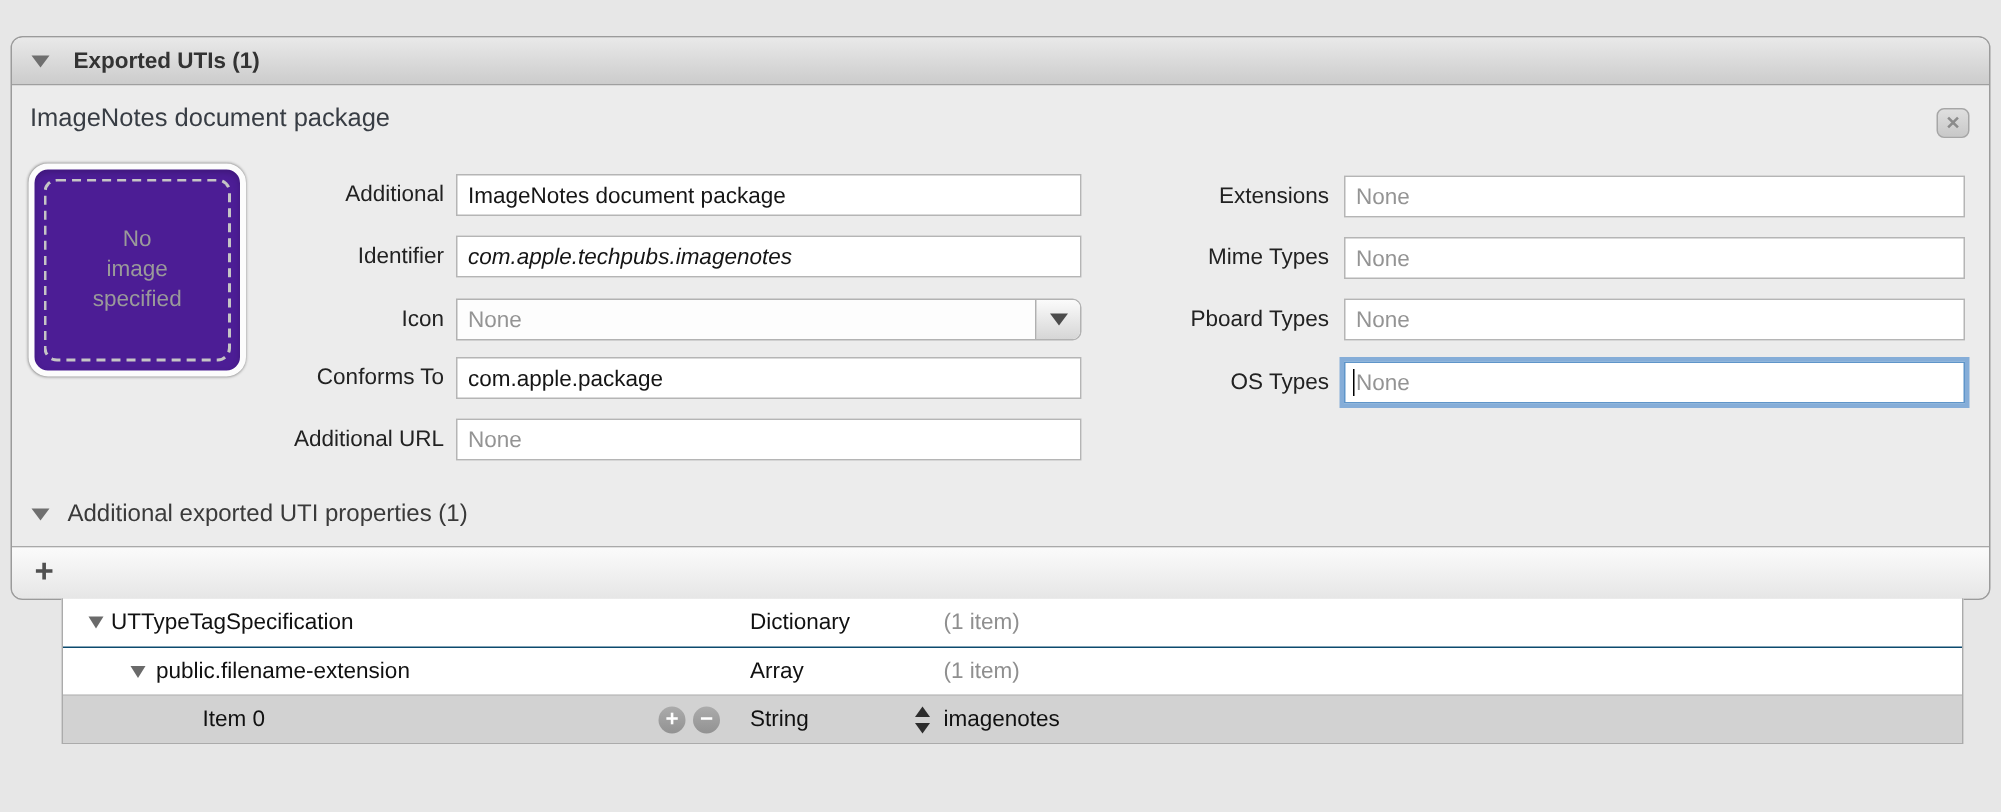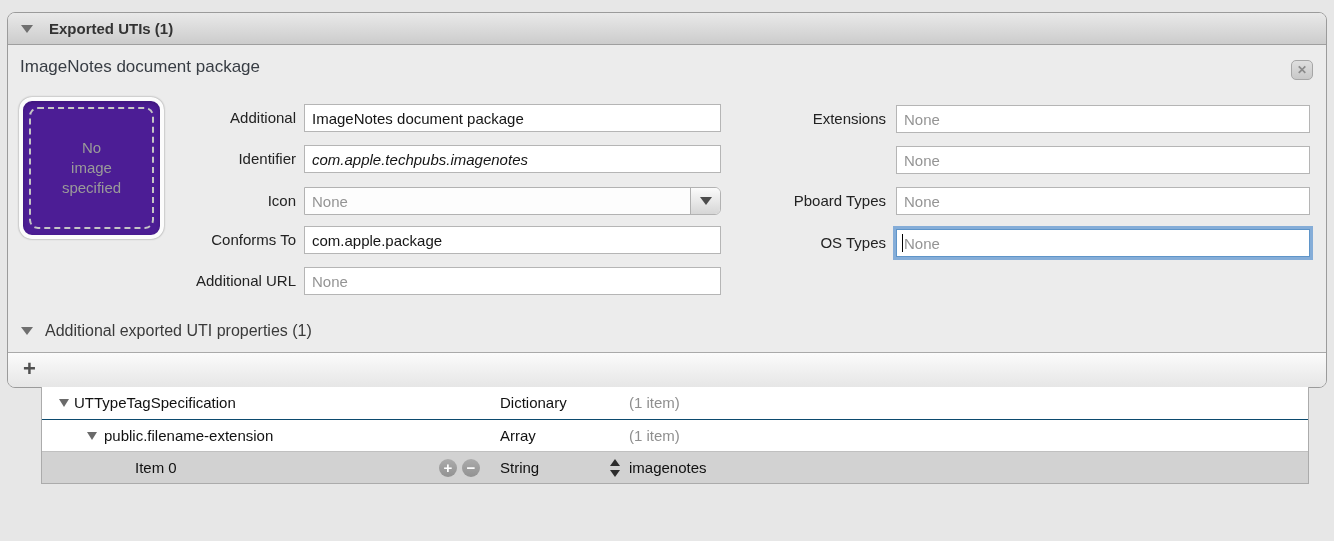--- a/index.html
+++ b/index.html
@@ -5,21 +5,21 @@
   * { box-sizing: border-box; margin: 0; padding: 0; }
   html,body { width:1334px; height:541px; }
   body {
     background:#e7e7e7;
     font-family:"Liberation Sans", sans-serif;
     position:relative;
     overflow:hidden;
     -webkit-font-smoothing:antialiased;
   }
   .panel {
-    position:absolute; left:7px; top:12px; width:1320px; height:376px;
+    position:absolute; left:7px; top:24px; width:1320px; height:376px;
     background:#ececec;
     border:1px solid #9b9b9b;
     border-radius:8px;
     box-shadow: inset 0 1px 0 rgba(255,255,255,.55);
   }
   
   .panel-header {
     position:absolute; top:0; left:0; right:0; height:32px;
     border-radius:7px 7px 0 0;
     background:linear-gradient(#e9e9e9,#cccccc);
@@ -192,20 +192,21 @@
 
   <div class="flabel left" style="top:213px">Conforms To</div>
   <input class="fld lcol" style="top: 213px;" value="com.apple.package">
 
   <div class="flabel left" style="top:254px">Additional URL</div>
   <input class="fld lcol" style="top: 254px;" placeholder="None">
 
   <div class="flabel right" style="top:92px">Extensions</div>
   <input class="fld rcol" style="top: 92px;" placeholder="None">
 
+  <div class="flabel right" style="top:133px">Mime Types</div>
   <input class="fld rcol" style="top: 133px;" placeholder="None">
 
   <div class="flabel right" style="top:174px">Pboard Types</div>
   <input class="fld rcol" style="top: 174px;" placeholder="None">
 
   <div class="flabel right" style="top:216px">OS Types</div>
   <div class="os-wrap" style="top:216px">
     <input class="fld" placeholder="None" style="">
     <div class="caret"></div>
   </div>

